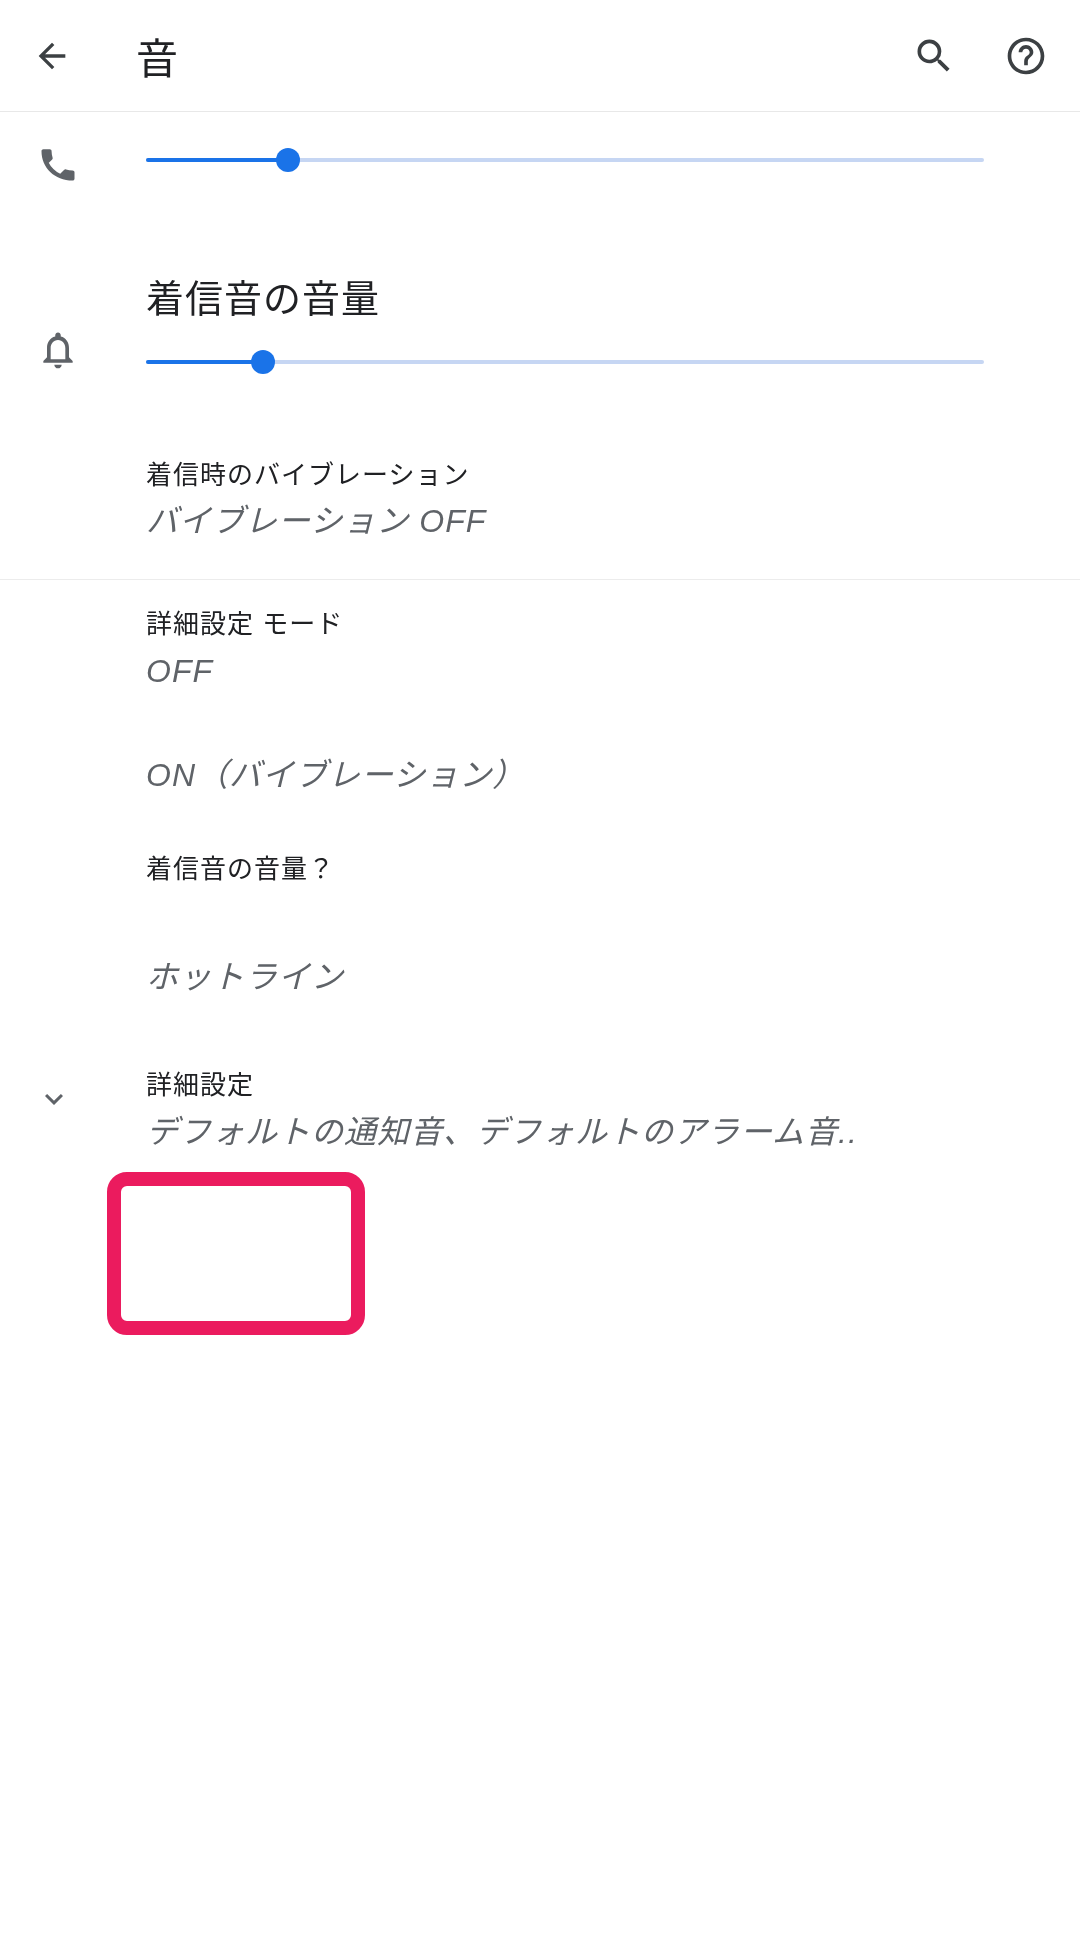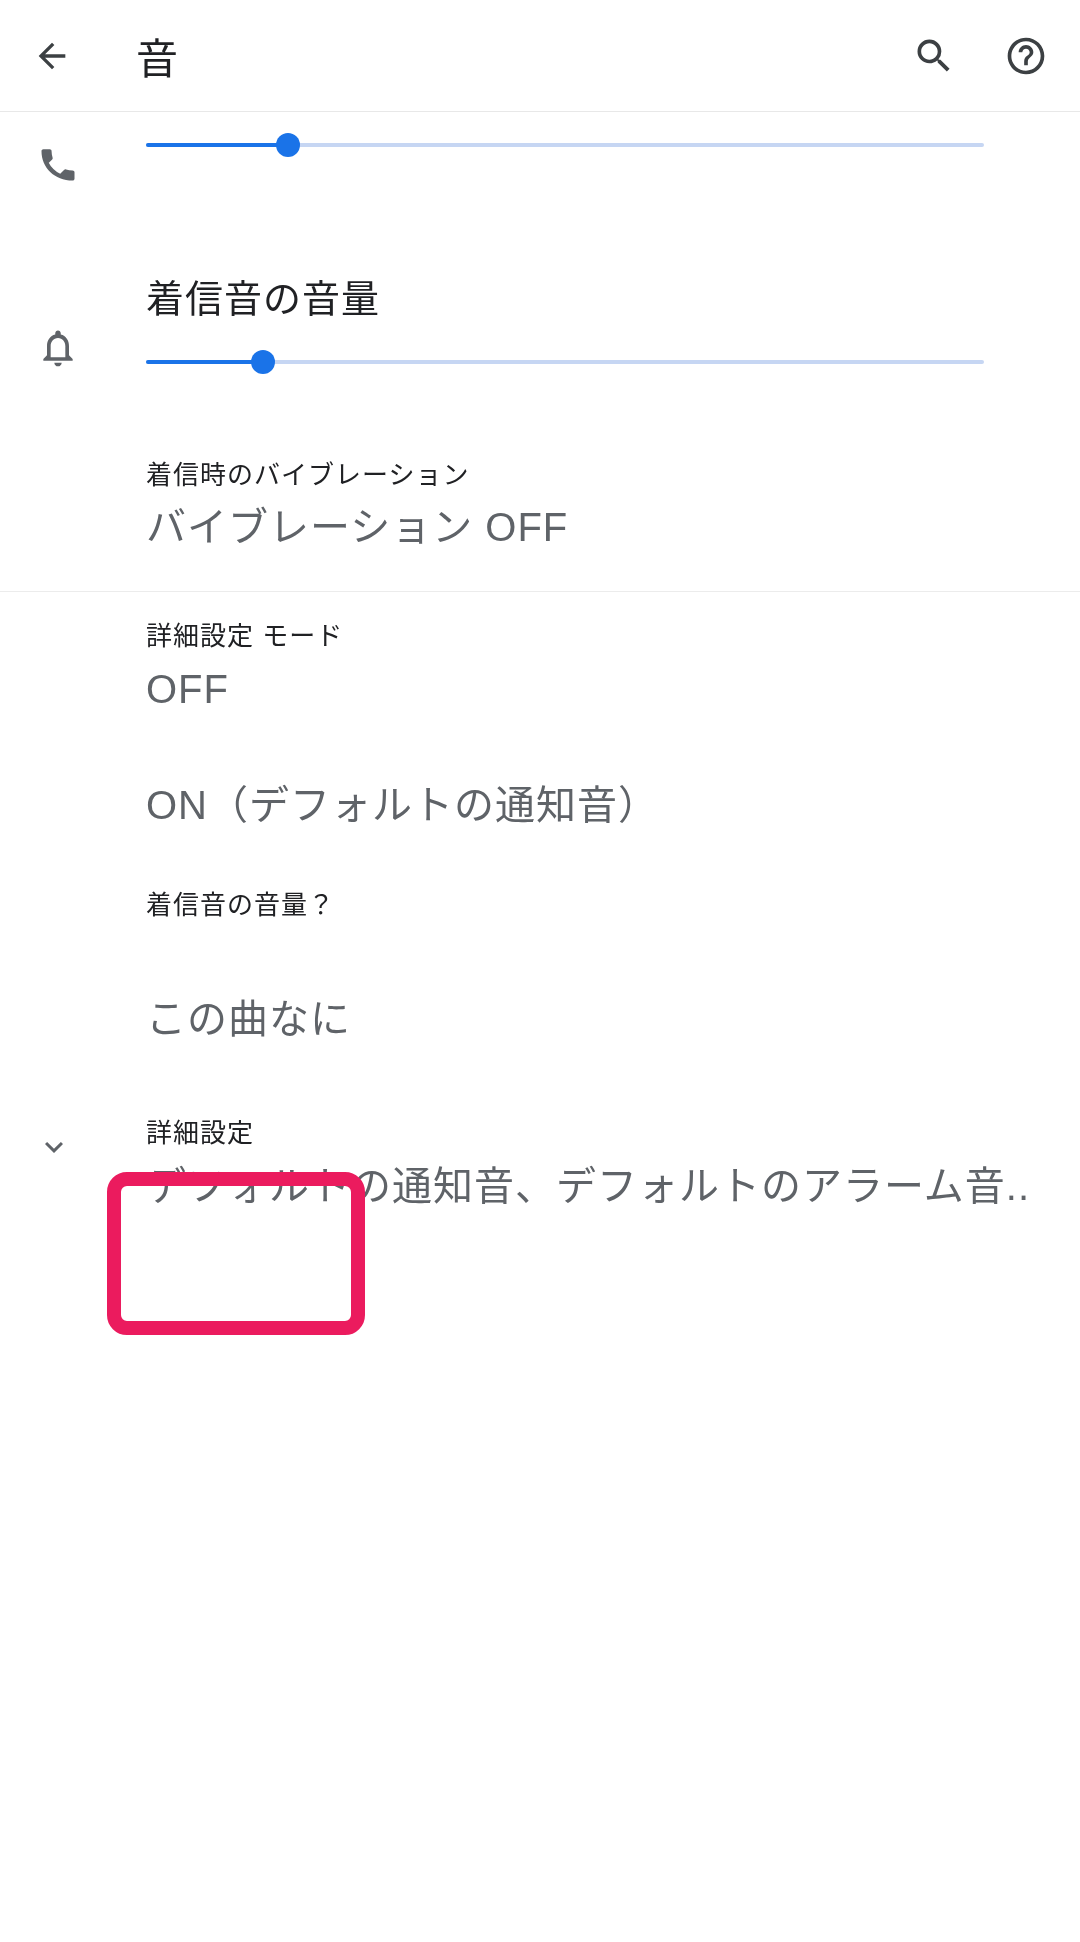--- a/index.html
+++ b/index.html
@@ -39,21 +39,21 @@
     width: 52px; height: 52px;
     display: flex; align-items: center; justify-content: center;
   }
 
   .content {
     padding-top: 8px;
   }
 
   .slider-row {
     display: flex;
-    align-items: flex-start;
+    align-items: center;
     padding: 0 36px;
   }
   .slider-icon-col {
     width: 110px;
     display: flex;
     justify-content: flex-start;
     padding-top: 0;
   }
   .slider-col {
     flex: 1;
@@ -109,25 +109,26 @@
   .setting-row {
     padding: 26px 36px 26px 146px;
   }
   .setting-title {
     font-size: 26px;
     color: #202124;
     letter-spacing: 1px;
     line-height: 1.4;
   }
   .setting-sub {
-    font-size: 40px;
+    font-size: 32px;
     color: #5f6368;
     letter-spacing: 1px;
     margin-top: 4px;
     line-height: 1.5;
+    font-style: italic;
   }
 
   .divider {
     height: 1px;
     background: #ececec;
     width: 100%;
   }
 
   .highlight-box {
     position: absolute;
@@ -224,29 +225,29 @@
   </div>
 
   <div class="divider"></div>
 
   <div class="setting-row">
     <div class="setting-title">詳細設定 モード</div>
     <div class="setting-sub">OFF</div>
   </div>
 
   <div class="setting-row">
-    <div class="setting-sub">ON（デフォルトの通知音）</div>
+    <div class="setting-sub">ON（バイブレーション）</div>
   </div>
 
   <div class="setting-row">
     <div class="setting-title">着信音の音量？</div>
   </div>
 
   <div class="setting-row" style="position:relative; padding-top:36px; padding-bottom:36px;">
-    <div class="setting-sub">この曲なに</div>
+    <div class="setting-sub">ホットライン</div>
   </div>
 
   <div class="advanced-row">
     <div class="advanced-icon-col">
       <svg width="36" height="36" viewBox="0 0 24 24">
         <path d="M7.41 8.59L12 13.17l4.59-4.58L18 10l-6 6-6-6 1.41-1.41z" fill="#5f6368"></path>
       </svg>
     </div>
     <div class="advanced-text">
       <div class="setting-title">詳細設定</div>

